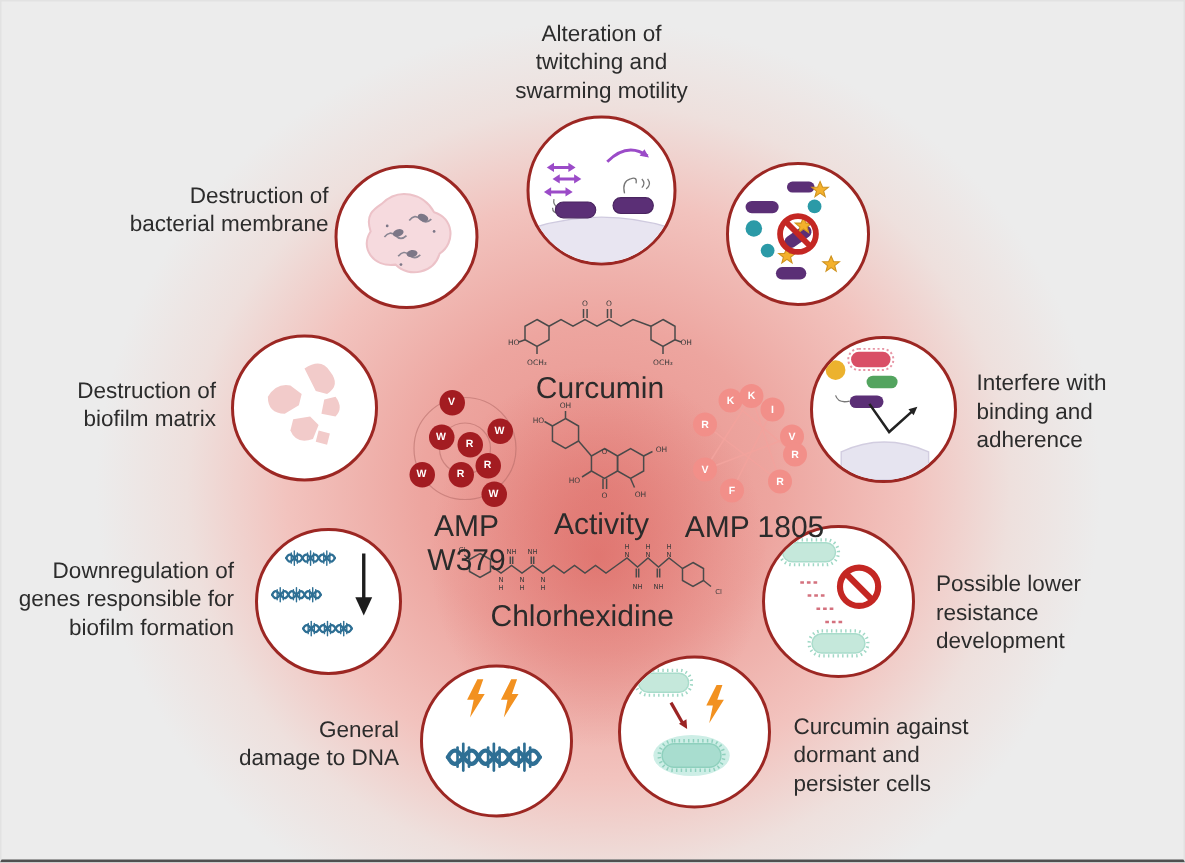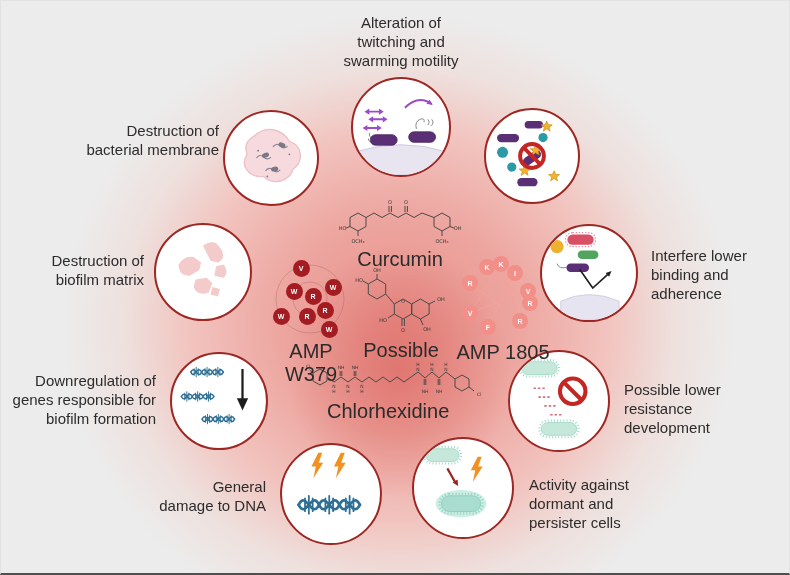--- a/index.html
+++ b/index.html
@@ -68,32 +68,32 @@
     </defs>
   </svg>
 
   <div class="label c" style="left:305px;top:13px;width:190px">Alteration of
 twitching and
 swarming motility</div>
   <div class="label r" style="left:58px;top:121px;width:160px">Destruction of
 bacterial membrane</div>
   <div class="label r" style="left:23px;top:251px;width:120px">Destruction of
 biofilm matrix</div>
-  <div class="label l" style="left:650px;top:246px;width:120px">Interfere lower
+  <div class="label l" style="left:650px;top:246px;width:120px">Interfere with
 binding and
 adherence</div>
   <div class="label r" style="left:0px;top:371px;width:155px">Downregulation of
 genes responsible for
 biofilm formation</div>
   <div class="label l" style="left:623px;top:380px;width:130px">Possible lower
 resistance
 development</div>
   <div class="label r" style="left:105px;top:477px;width:160px">General
 damage to DNA</div>
-  <div class="label l" style="left:528px;top:475px;width:145px">Activity against
+  <div class="label l" style="left:528px;top:475px;width:145px">Curcumin against
 dormant and
 persister cells</div>
 
   <div class="circle" style="left:350px;top:76px;width:100px;height:100px">
     <svg viewBox="0 0 100 100">
       <path d="M2,76 Q50,61 98,76 L98,100 L2,100 Z" fill="#e8e5f1" stroke="#cfcadf" stroke-width="1"></path>
       <g>
         <use href="#dbl" transform="translate(12,34)"></use>
         <use href="#dbl" transform="translate(16,42)"></use>
         <use href="#dbl" transform="translate(10,51)"></use>
@@ -261,21 +261,21 @@
       <line class="bond" x1="51.4" y1="56" x2="51.4" y2="63"></line>
     <line class="bond" x1="67.4" y1="56" x2="70" y2="62"></line>
     <text x="24" y="9" font-size="5" text-anchor="middle">OH</text>
     <text x="6" y="19" font-size="5" text-anchor="middle">HO</text>
     <text x="50" y="39.5" font-size="4.6" text-anchor="middle">O</text>
     <text x="88" y="38" font-size="5" text-anchor="middle">OH</text>
     <text x="30" y="59" font-size="5" text-anchor="middle">HO</text>
     <text x="50" y="69" font-size="5" text-anchor="middle">O</text>
     <text x="74" y="68" font-size="5" text-anchor="middle">OH</text>
   </svg>
-  <div class="compound-label" style="left:350px;top:338px;width:100px">Possible</div>
+  <div class="compound-label" style="left:350px;top:338px;width:100px">Activity</div>
 
   <svg class="struct" style="left:302px;top:356px" width="185" height="46" viewBox="0 0 185 46">
     <polygon points="17,12 24,16 24,24 17,28 10,24 10,16" fill="none" stroke="#4a4a4a" stroke-width="1"></polygon>
     <polygon points="159,18 166,22 166,30 159,34 152,30 152,22" fill="none" stroke="#4a4a4a" stroke-width="1"></polygon>
     <polyline class="bond" points="24,20 31,25 38,20 45,25 52,20 59,25 66,20 73,25 80,20 87,25 94,20 101,25 108,20 115,15 122,21 129,15 136,21 143,15 152,22"></polyline>
     <line class="bond" x1="10" y1="16" x2="6.5" y2="13"></line>
     <line class="bond" x1="37.2" y1="19" x2="37.2" y2="14"></line>
       <line class="bond" x1="38.8" y1="19" x2="38.8" y2="14"></line>
     <line class="bond" x1="51.2" y1="19" x2="51.2" y2="14"></line>
       <line class="bond" x1="52.8" y1="19" x2="52.8" y2="14"></line>

